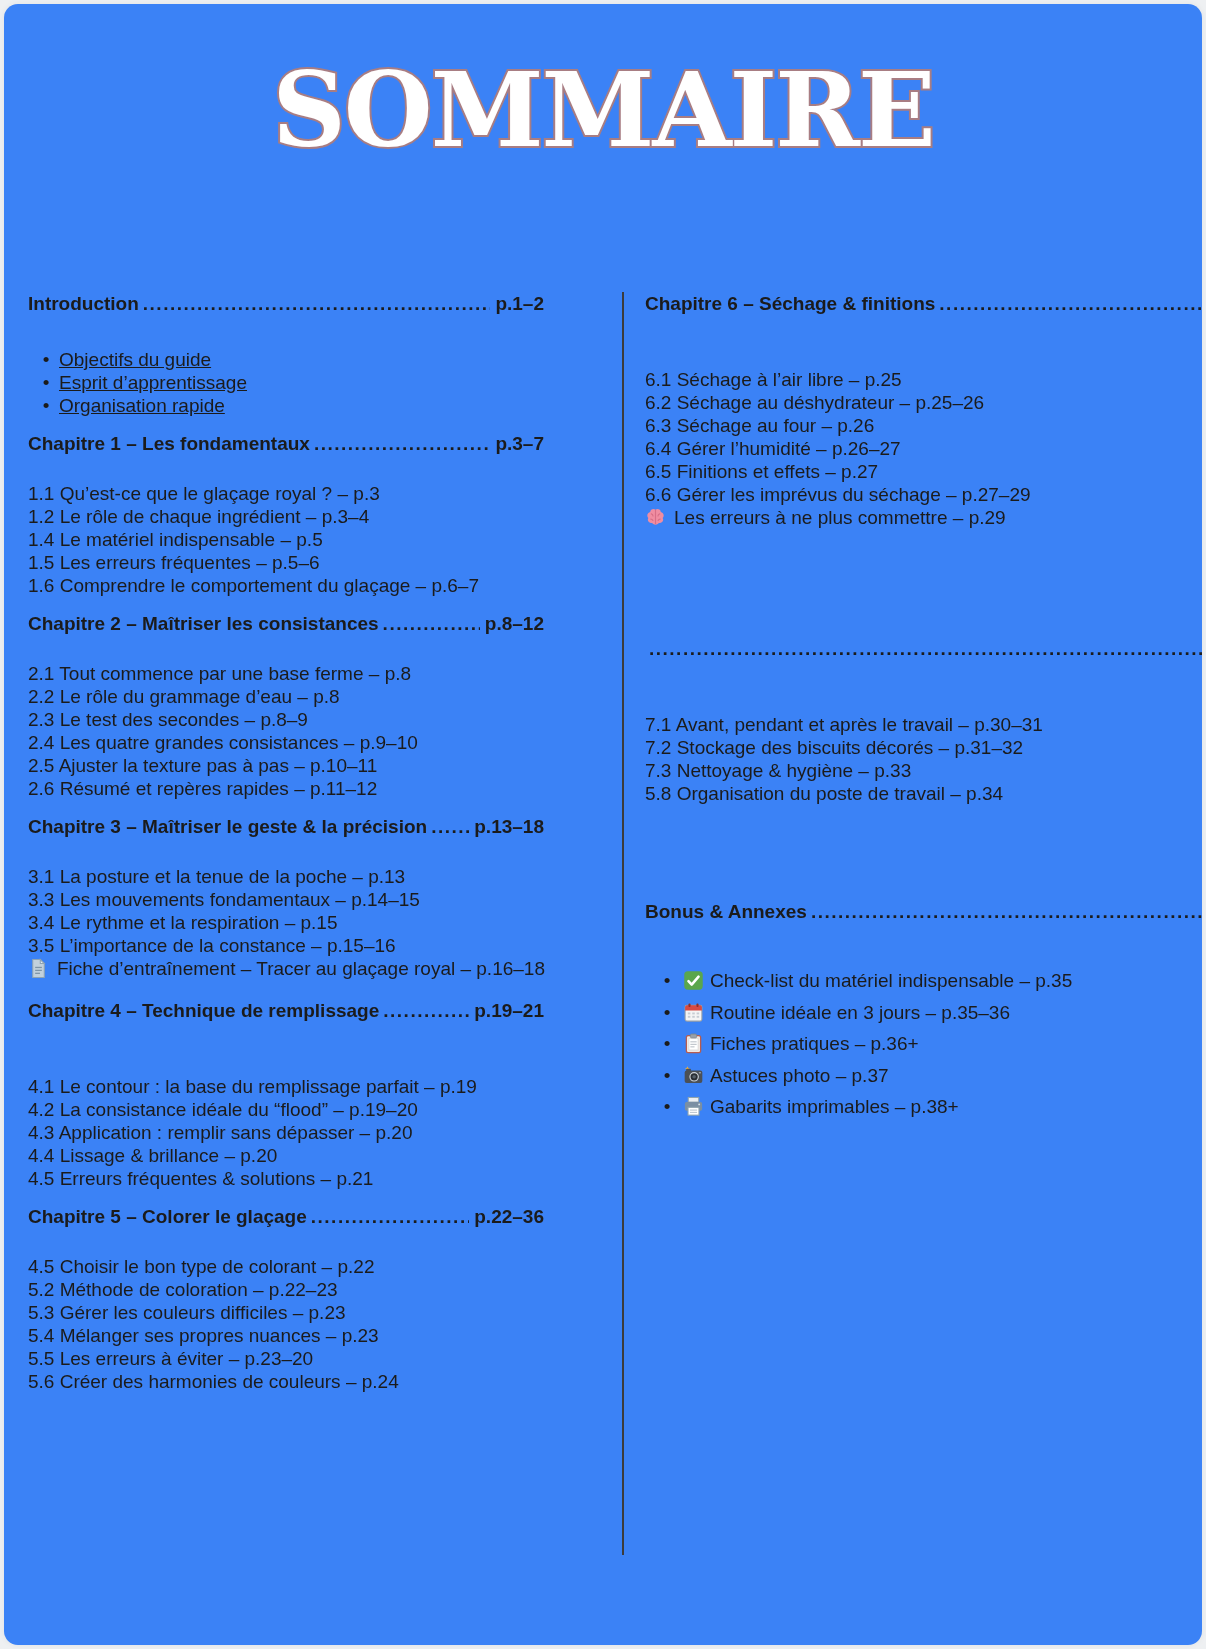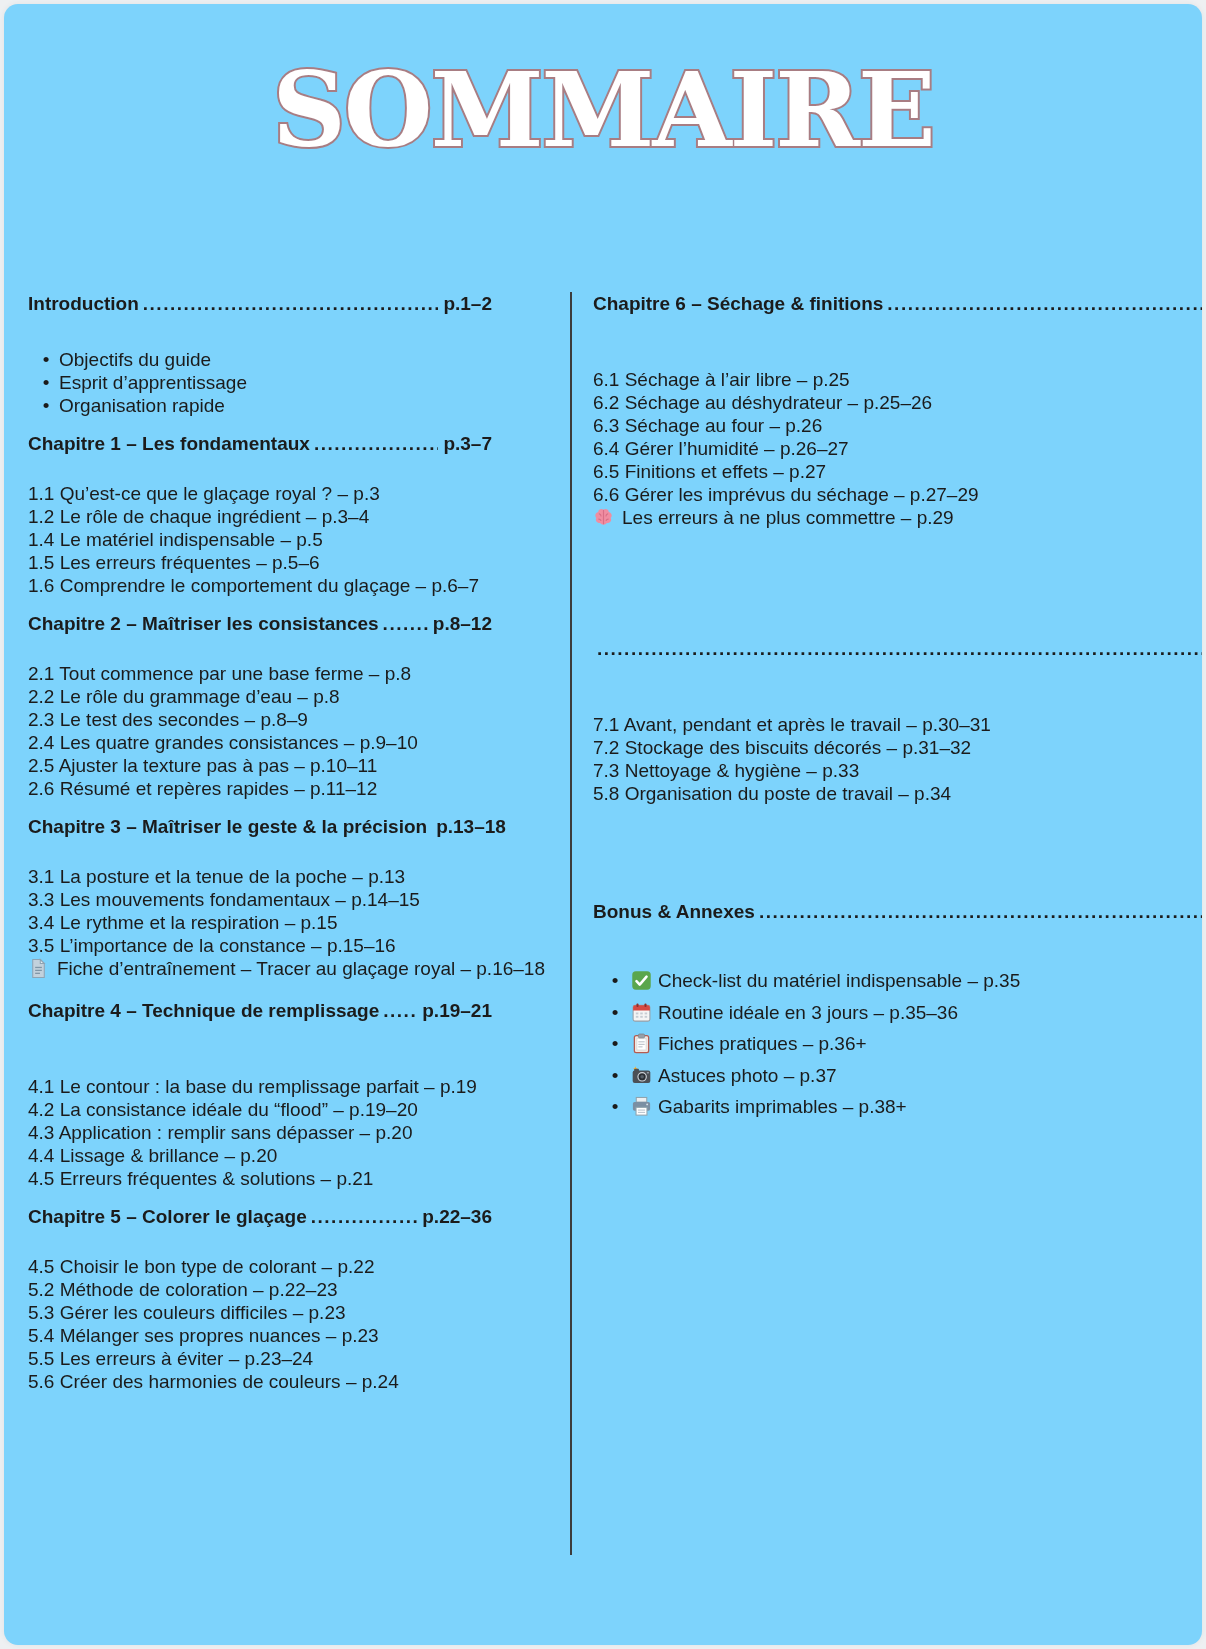--- a/index.html
+++ b/index.html
@@ -8,42 +8,42 @@
     width: 1206px;
     height: 1649px;
     background: #eef0f2;
     font-family: "Liberation Sans", sans-serif;
     color: #1b1b1b;
   }
   .page {
     position: absolute;
     left: 4px; top: 4px;
     width: 1198px; height: 1641px;
-    background: #7dd3fc;
+    background: #3b82f6;
     border-radius: 14px;
     box-shadow: 0 0 6px rgba(0,0,0,0.06);
     overflow: hidden;
   }
   .title-wrap {
     margin-top: 58px;
     text-align: center;
   }
   .title-wrap svg { display: inline-block; }
   .title-text {
     font-family: "DejaVu Serif", serif;
     font-weight: bold;
     letter-spacing: -2px;
   }
   .columns {
     display: flex;
     margin-top: 122px;
     align-items: flex-start;
   }
   .col-left {
-    width: 566px;
+    width: 618px;
     box-sizing: border-box;
     padding-left: 24px;
     padding-right: 78px;
   }
   .divider {
     width: 2px;
     height: 1263px;
     background: #3c3c3c;
     flex: 0 0 auto;
   }
@@ -70,21 +70,21 @@
     white-space: nowrap;
     letter-spacing: 1.5px;
     margin: 0 5px 0 4px;
   }
   .h-page { white-space: nowrap; }
   .toc-items {
     margin-top: 26px;
     font-size: 19px;
     line-height: 23px;
   }
-  [data-key="intro"] .toc-items { margin-top: 32px; }
+  [data-key="intro"] .toc-items { margin-top: 32px; text-decoration: underline; }
   [data-key="ch4"] .toc-items,
   [data-key="ch6"] .toc-items,
   [data-key="ch7"] .toc-items { margin-top: 52px; }
   [data-key="ch7"] .toc-heading { margin-top: 104px; }
   [data-key="bonus"] .toc-heading { margin-top: 95px; }
   [data-key="bonus"] .toc-items { margin-top: 43px; line-height: 27.5px; }
   .toc-item { white-space: nowrap; }
   .bullet {
     display: inline-block;
     width: 8px;
@@ -196,21 +196,21 @@
           <div class="toc-heading">
             <span class="h-label">Chapitre 5 – Colorer le glaçage</span>
             <span class="h-leader">..........................................................................................................</span>
             <span class="h-page">p.22–36</span>
           </div>
           <div class="toc-items">
             <div class="toc-item"><span class="item-text">4.5 Choisir le bon type de colorant – p.22</span></div>
             <div class="toc-item"><span class="item-text">5.2 Méthode de coloration – p.22–23</span></div>
             <div class="toc-item"><span class="item-text">5.3 Gérer les couleurs difficiles – p.23</span></div>
             <div class="toc-item"><span class="item-text">5.4 Mélanger ses propres nuances – p.23</span></div>
-            <div class="toc-item"><span class="item-text">5.5 Les erreurs à éviter – p.23–24</span></div>
+            <div class="toc-item"><span class="item-text">5.5 Les erreurs à éviter – p.23–20</span></div>
             <div class="toc-item"><span class="item-text">5.6 Créer des harmonies de couleurs – p.24</span></div>
           </div>
         </section>
       </div>
     <div class="divider"></div>
     <div class="col col-right">
         <section class="toc-section" data-key="ch6">
           <div class="toc-heading">
             <span class="h-label">Chapitre 6 – Séchage &amp; finitions</span>
             <span class="h-leader">..........................................................................................................</span>

